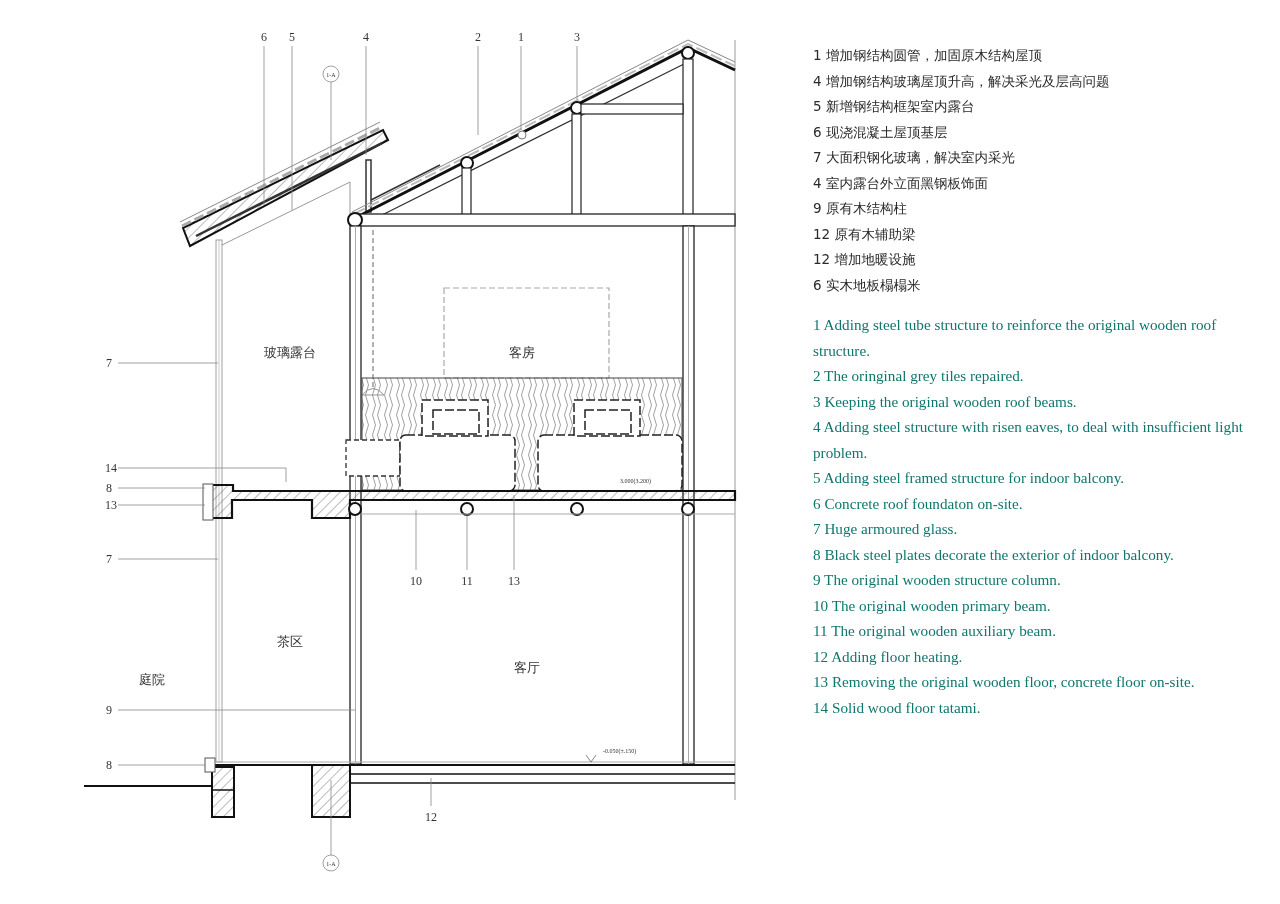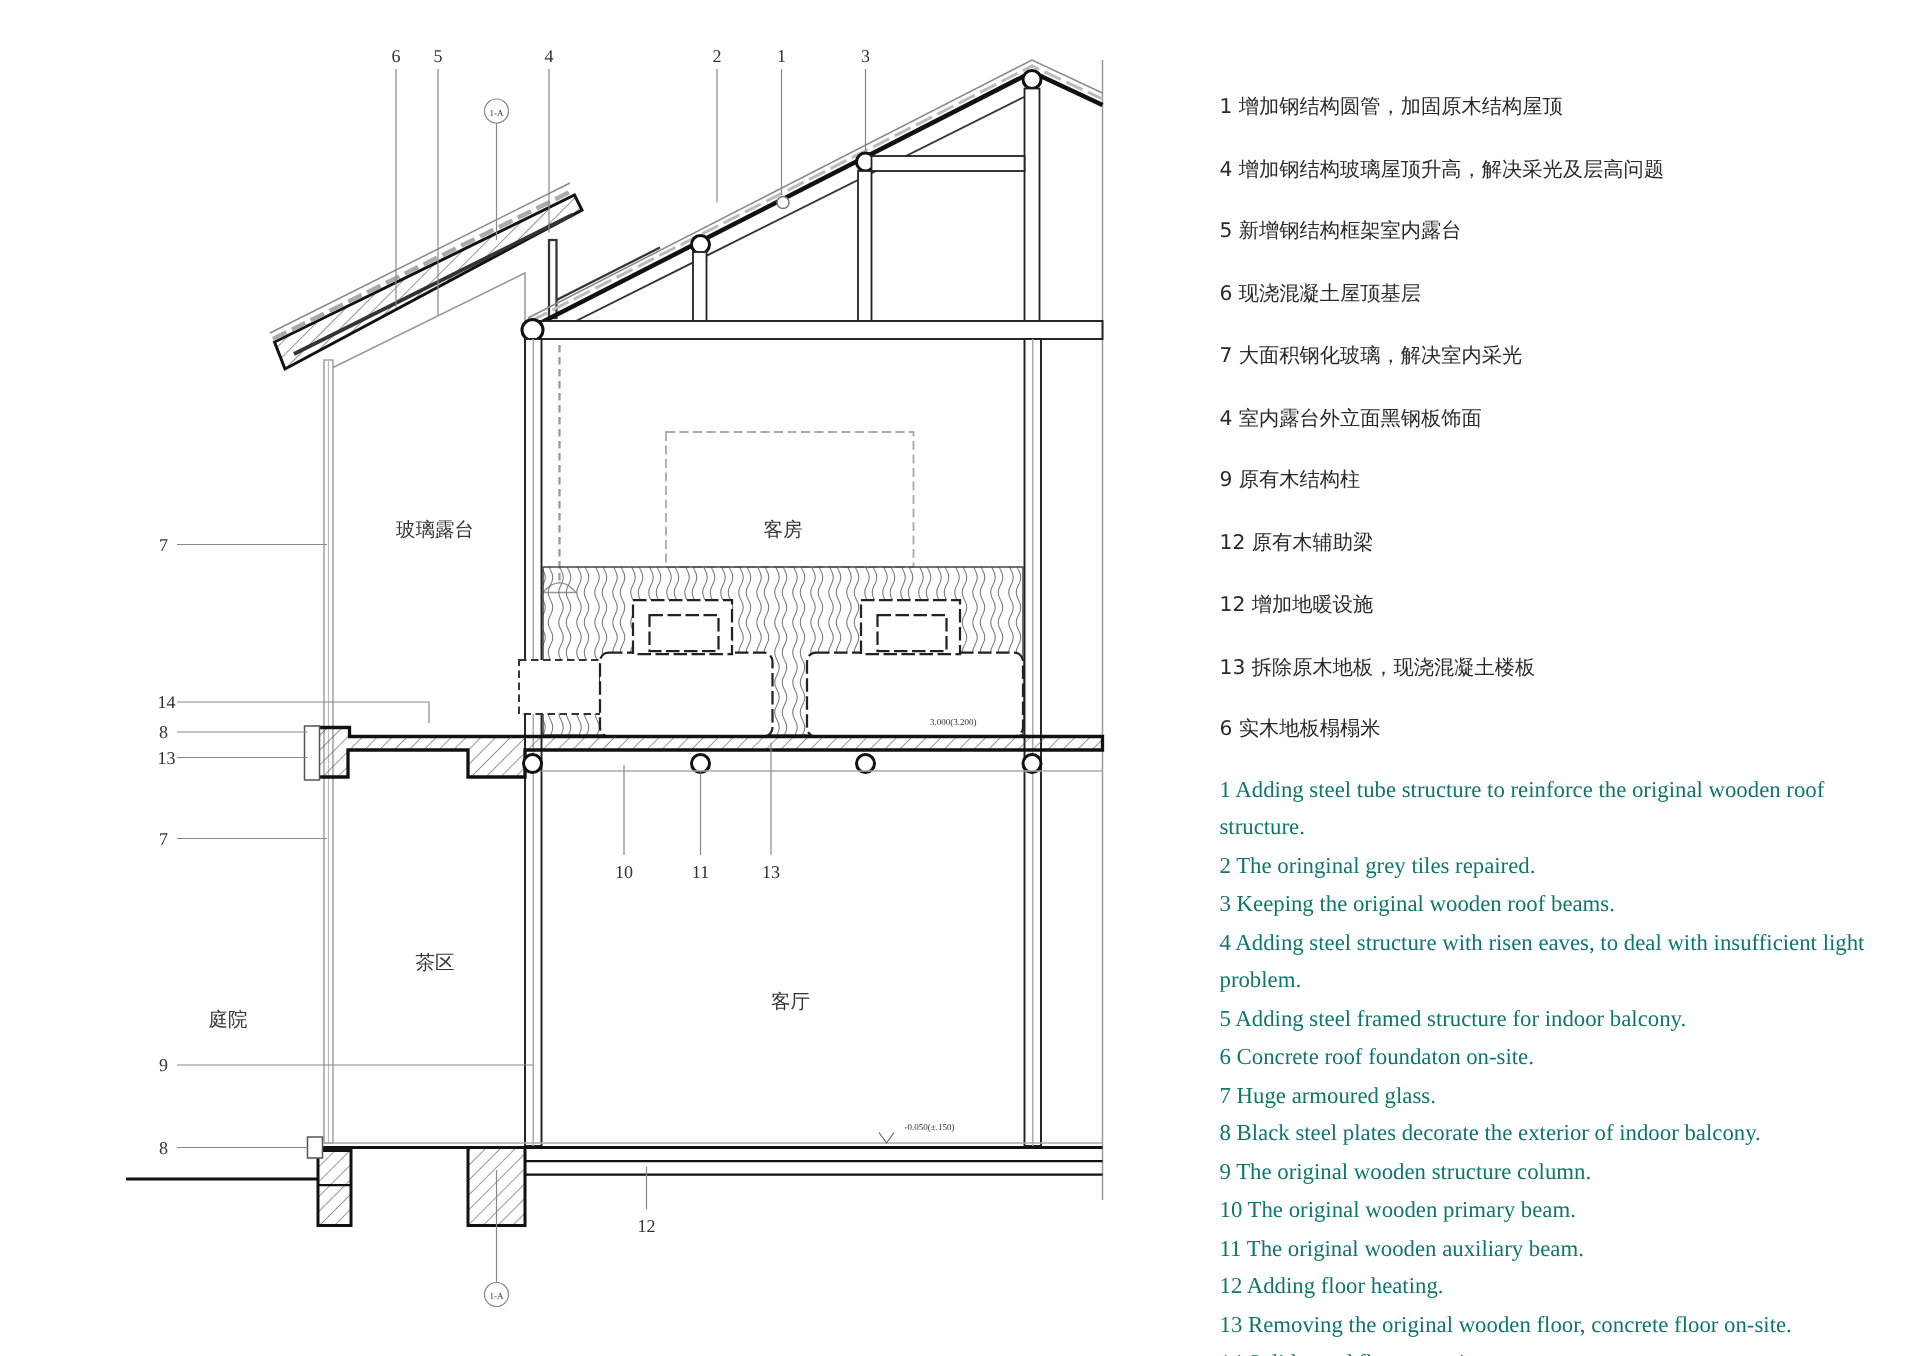--- a/index.html
+++ b/index.html
@@ -2,21 +2,21 @@
 <html><head>
 <meta charset="utf-8">
 <style>
   html, body { margin: 0; padding: 0; background: #ffffff; }
   body { width: 1280px; height: 904px; position: relative; overflow: hidden; font-family: "DejaVu Serif", serif; color: #222; }
   #drawing { position: absolute; left: 0; top: 0; width: 760px; height: 904px; }
   #drawing svg { width: 760px; height: 904px; display: block; }
   .svgtxt { font-family: "Liberation Serif", "DejaVu Serif", serif; fill: #333; }
   .cn { font-family: "DejaVu Sans", sans-serif; fill: #333; }
   #legend { position: absolute; left: 813px; top: 43px; width: 440px; }
-  .cn-item { font-family: "DejaVu Sans", sans-serif; font-size: 13.5px; line-height: 25.5px; height: 25.5px; white-space: nowrap; color: #2a2a2a; margin-top: 16px; }
+  .cn-item { font-family: "DejaVu Sans", sans-serif; font-size: 13.5px; line-height: 25.5px; height: 25.5px; white-space: nowrap; color: #2a2a2a; }
   .en-list { margin-top: 14px; }
   .en-item { font-family: "Liberation Serif", "DejaVu Serif", serif; font-size: 15.2px; line-height: 25.5px; color: #0f766e; }
 </style>
 </head>
 <body>
 
 <div id="drawing">
 <svg viewBox="0 0 760 904" xmlns="http://www.w3.org/2000/svg">
   <defs>
     <pattern id="hatch" patternUnits="userSpaceOnUse" width="7" height="7" patternTransform="rotate(45)">
@@ -187,21 +187,20 @@
   <div class="cn-list">
     <div class="cn-item">1 增加钢结构圆管，加固原木结构屋顶</div>
     <div class="cn-item">4 增加钢结构玻璃屋顶升高，解决采光及层高问题</div>
     <div class="cn-item">5 新增钢结构框架室内露台</div>
     <div class="cn-item">6 现浇混凝土屋顶基层</div>
     <div class="cn-item">7 大面积钢化玻璃，解决室内采光</div>
     <div class="cn-item">4 室内露台外立面黑钢板饰面</div>
     <div class="cn-item">9 原有木结构柱</div>
     <div class="cn-item">12 原有木辅助梁</div>
     <div class="cn-item">12 增加地暖设施</div>
-    <div class="cn-item">13 拆除原木地板，现浇混凝土楼板</div>
     <div class="cn-item">6 实木地板榻榻米</div>
   </div>
   <div class="en-list">
     <div class="en-item">1 Adding steel tube structure to reinforce the original wooden roof structure.</div>
     <div class="en-item">2 The oringinal grey tiles repaired.</div>
     <div class="en-item">3 Keeping the original wooden roof beams.</div>
     <div class="en-item">4 Adding steel structure with risen eaves, to deal with insufficient light problem.</div>
     <div class="en-item">5 Adding steel framed structure for indoor balcony.</div>
     <div class="en-item">6 Concrete roof foundaton on-site.</div>
     <div class="en-item">7 Huge armoured glass.</div>

